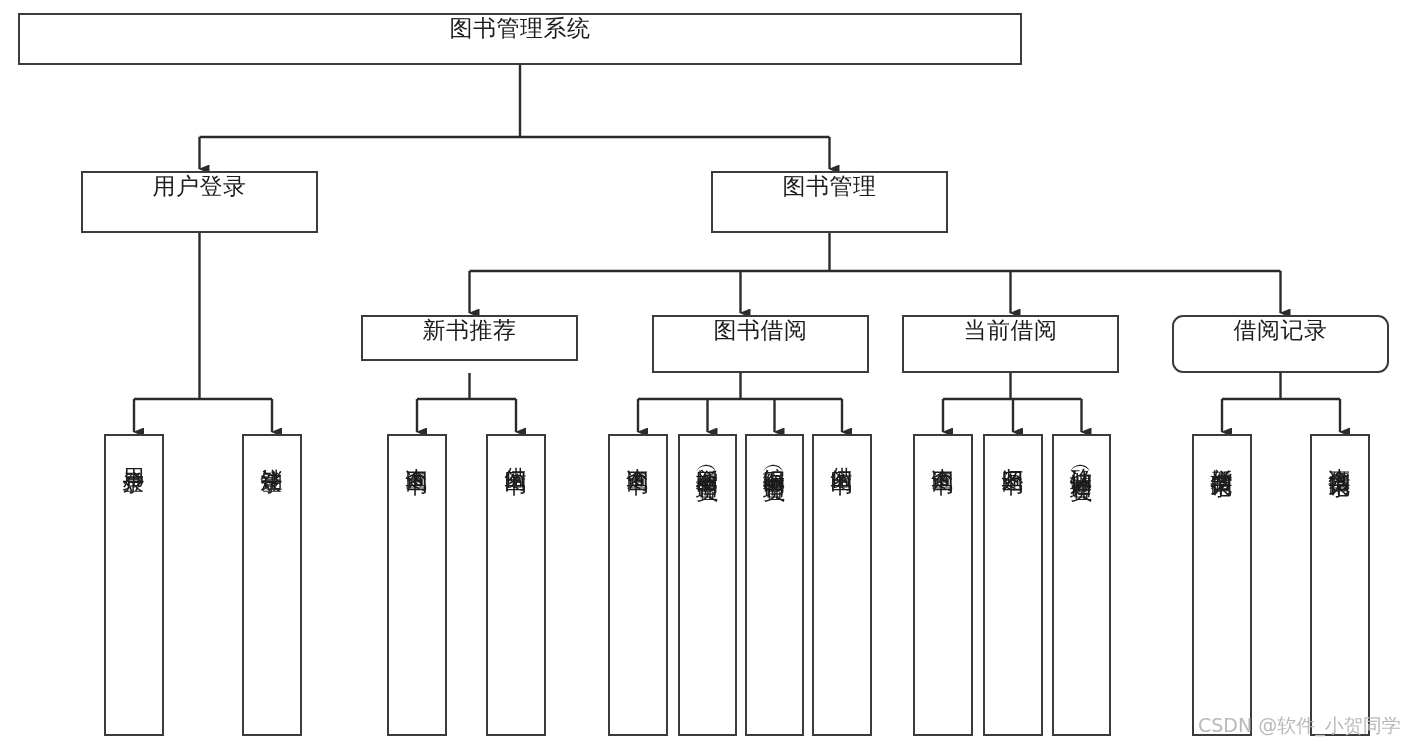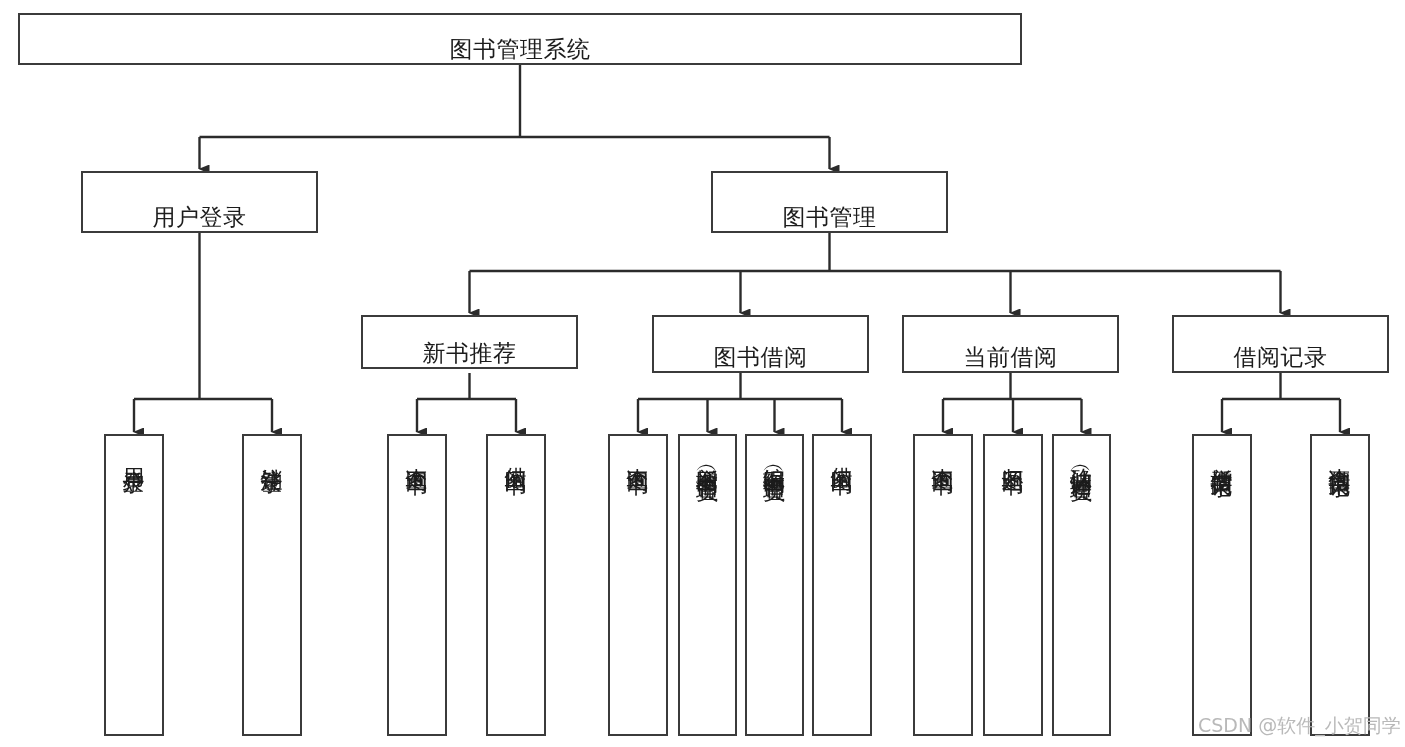--- a/index.html
+++ b/index.html
@@ -25,21 +25,21 @@
     width: 1405px;
     height: 747px;
     pointer-events: none;
   }
   .node {
     position: absolute;
     box-sizing: border-box;
     background: #ffffff;
     border: 2px solid #3b3b3b;
     display: flex;
-    align-items: flex-end;
+    align-items: flex-start;
     justify-content: center;
     color: #1c1c1c;
   }
   .node .label {
     display: block;
     text-align: center;
     line-height: 1.18;
     white-space: nowrap;
   }
   
@@ -122,30 +122,30 @@
   <div id="node-layer">
       <div class="node h root" style="left: 18px; top: 13px; width: 1004px; height: 52px;">
         <span class="label">图书管理系统</span>
       </div>
       <div class="node h" style="left: 81px; top: 171px; width: 237px; height: 62px;">
         <span class="label">用户登录</span>
       </div>
       <div class="node h" style="left: 711px; top: 171px; width: 237px; height: 62px;">
         <span class="label">图书管理</span>
       </div>
-      <div class="node h" style="left: 361px; top: 315px; width: 217px; height: 54px;">
+      <div class="node h" style="left: 361px; top: 315px; width: 217px; height: 46px;">
         <span class="label">新书推荐</span>
       </div>
       <div class="node h" style="left: 632px; top: 315px; width: 217px; height: 58px; margin-left: 20px;">
         <span class="label">图书借阅</span>
       </div>
       <div class="node h" style="left: 902px; top: 315px; width: 217px; height: 58px;">
         <span class="label">当前借阅</span>
       </div>
-      <div class="node h" style="left: 1172px; top: 315px; width: 217px; height: 58px;">
+      <div class="node h" style="left: 1172px; top: 315px; width: 217px; height: 58px; border-radius: 11px;">
         <span class="label">借阅记录</span>
       </div>
       <div class="node v" style="left: 104px; top: 434px; width: 60px; height: 302px;">
         <span class="label">用户登录</span>
       </div>
       <div class="node v" style="left: 242px; top: 434px; width: 60px; height: 302px;">
         <span class="label">注销登录</span>
       </div>
       <div class="node v" style="left: 387px; top: 434px; width: 60px; height: 302px;">
         <span class="label">查询图书</span>

